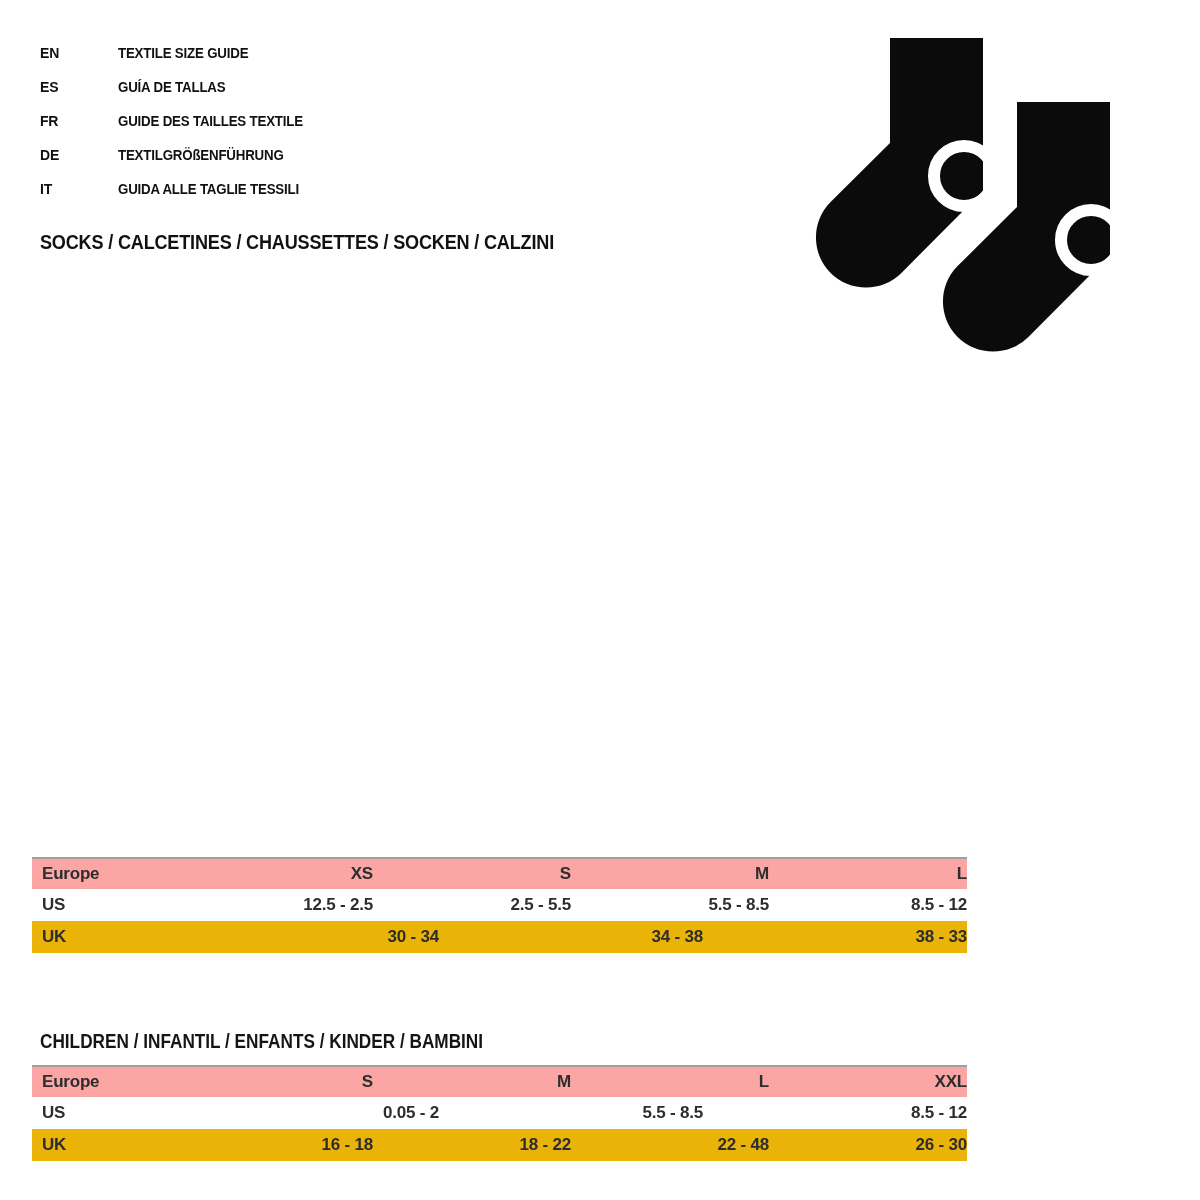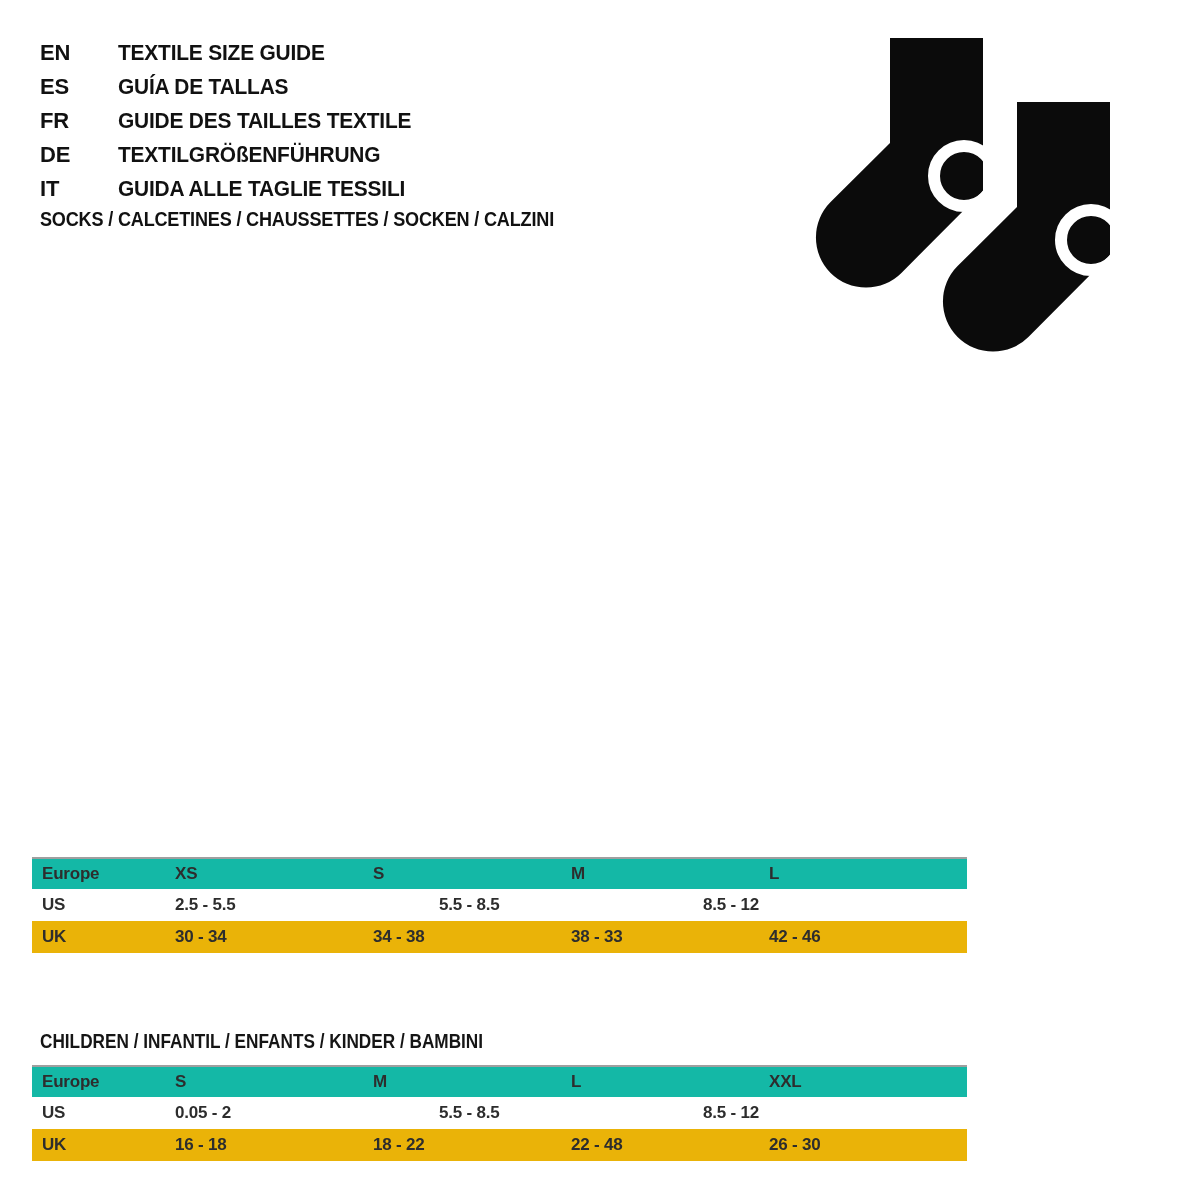--- a/index.html
+++ b/index.html
@@ -9,47 +9,47 @@
     background:#ffffff; overflow:hidden;
     font-family:"Liberation Sans", sans-serif;
     color:#111111;
   }
   
   .cond   { display:inline-block; transform:scaleX(0.86); transform-origin:0 50%; white-space:nowrap; }
   .cond-sm{ display:inline-block; transform:scaleX(0.95); transform-origin:0 50%; white-space:nowrap; }
 
   
   .lang-block { position:absolute; left:40px; top:36px; }
-  .lang-row   { height:34px; line-height:34px; font-size:22px; font-weight:700; letter-spacing:-0.2px; }
+  .lang-row   { height:34px; line-height:34px; font-size:14px; font-weight:700; letter-spacing:-0.2px; }
   .lang-code  { display:inline-block; width:78px; vertical-align:top; }
 
   
   .category-line {
-    position:absolute; left:40px; top:207px;
+    position:absolute; left:40px; top:230px;
     font-size:21px; font-weight:700; letter-spacing:-0.2px;
   }
 
   
   .socks-icon { position:absolute; left:810px; top:30px; width:310px; height:325px; }
 
   
   .table-title { position:absolute; left:40px; font-size:20px; font-weight:700; color:#151515; }
   .t1-title { top:820px; }
   .t2-title { top:1030px;text-align:center; }
 
   .tbl { position:absolute; left:32px; width:935px; }
   .t1-grid { top:857px; }
   .t2-grid { top:1065px; }
 
   .tr { display:flex; height:32px; line-height:32px; }
-  .tr.thead { background:#14b8a6; border-top:2px solid #9f9f9f; line-height:30px; }
+  .tr.thead { background:#fca5a5; border-top:2px solid #9f9f9f; line-height:30px;gap:46px; }
   .tr.alt   { background:#eab308; }
 
   .td {
-    flex:1; text-align:left; font-size:17px; font-weight:700;
+    flex:1; text-align:right; font-size:17px; font-weight:700;
     color:#2d2d2d; letter-spacing:-0.2px; overflow:hidden;
   }
   .td.first { flex:0 0 143px; text-align:left; padding-left:10px; }
 </style>
 </head>
 <body>
 
 <div class="page">
 
   <div class="lang-block">
@@ -88,30 +88,30 @@
   <div class="tbl t1-grid">
     <div class="tr thead">
       <div class="td first">Europe</div>
       <div class="td">XS</div>
       <div class="td">S</div>
       <div class="td">M</div>
       <div class="td">L</div>
     </div>
     <div class="tr">
       <div class="td first">US</div>
+      <div class="td">12.5 - 2.5</div>
       <div class="td">2.5 - 5.5</div>
       <div class="td">5.5 - 8.5</div>
       <div class="td">8.5 - 12</div>
     </div>
     <div class="tr alt">
       <div class="td first">UK</div>
       <div class="td">30 - 34</div>
       <div class="td">34 - 38</div>
       <div class="td">38 - 33</div>
-      <div class="td">42 - 46</div>
     </div>
   </div>
 
   <div class="table-title t2-title">
     <span class="cond">CHILDREN / INFANTIL / ENFANTS / KINDER / BAMBINI</span>
   </div>
   <div class="tbl t2-grid">
     <div class="tr thead">
       <div class="td first">Europe</div>
       <div class="td">S</div>

